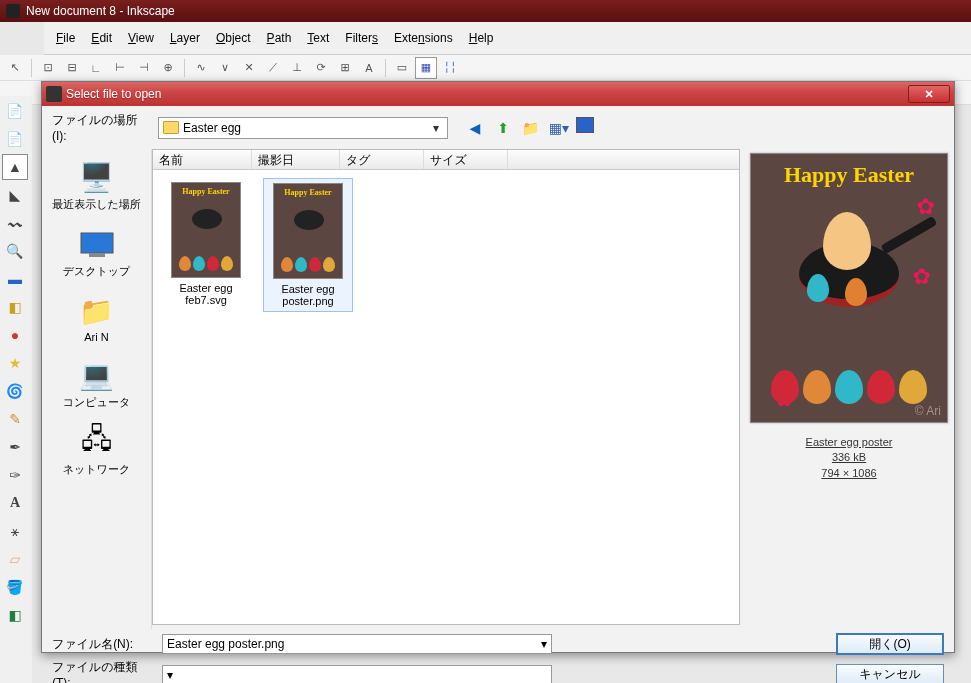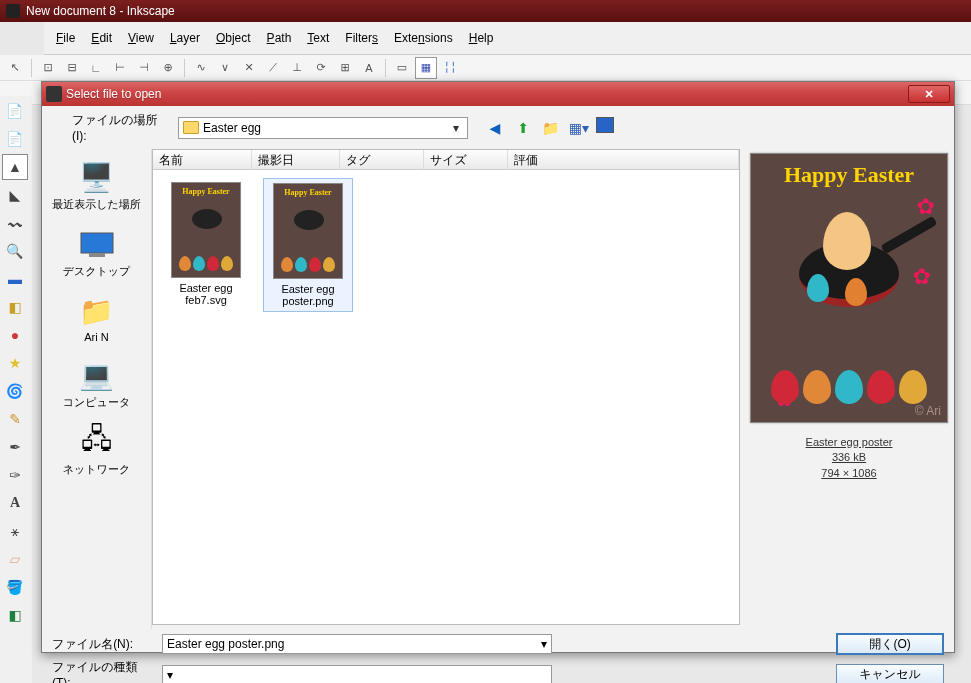--- a/index.html
+++ b/index.html
@@ -28,21 +28,21 @@
 
 .dialog { position: absolute; left: 41px; top: 81px; width: 914px; height: 572px; background: #f2f2f2; border: 1px solid #777; box-shadow: 0 3px 10px rgba(0,0,0,0.4); }
 .dialog-titlebar { height: 24px; background: linear-gradient(to bottom, #d66, #c44 45%, #b33); display: flex; align-items: center; padding: 0 4px; }
 .dialog-titlebar .dlg-icon { width: 16px; height: 16px; background: #333; border-radius: 2px; margin-right: 4px; }
 .dialog-titlebar .dlg-title { color: #fff; font-size: 12px; flex: 1; text-shadow: 0 1px 1px rgba(0,0,0,0.3); }
 .dialog-titlebar .close-btn { width: 42px; height: 18px; background: linear-gradient(to bottom,#e06666,#c83030); border: 1px solid #8a1a1a; border-radius: 2px; color: #fff; font-size: 11px; display: flex; align-items: center; justify-content: center; font-weight: bold; }
 
 .dialog-body { display: flex; height: 480px; }
 
 
-.location-row { display: flex; align-items: center; padding: 6px 10px; gap: 6px; font-size: 12px; margin-left: 20px; }
+.location-row { display: flex; align-items: center; padding: 6px 10px; gap: 6px; font-size: 12px; }
 .location-row label { width: 100px; }
 .location-combo { flex: 1; max-width: 290px; height: 22px; border: 1px solid #999; background: #fff; display: flex; align-items: center; padding: 0 4px; gap: 4px; }
 .folder-icon { width: 16px; height: 13px; background: #ffd86b; border: 1px solid #caa028; border-radius: 1px; }
 .combo-arrow { width: 14px; height: 20px; display: flex; align-items: center; justify-content: center; color: #333; }
 .nav-icons { display: flex; gap: 6px; margin-left: 10px; }
 .nav-icons .ni { width: 22px; height: 22px; display: flex; align-items: center; justify-content: center; font-size: 14px; }
 
 
 .places { width: 110px; background: #f2f2f2; display: flex; flex-direction: column; align-items: center; padding: 6px 0; gap: 6px; border-right: 1px solid #ddd; }
 .place { width: 100px; display: flex; flex-direction: column; align-items: center; gap: 2px; padding: 4px; font-size: 11px; text-align: center; }
@@ -205,21 +205,20 @@
         <span>ネットワーク</span>
       </div>
     </div>
 
     <div class="file-area">
       <div class="file-columns">
         <div style="width:99px">名前</div>
         <div style="width:88px">撮影日</div>
         <div style="width:84px">タグ</div>
         <div style="width:84px">サイズ</div>
-        <div style="flex:1">評価</div>
       </div>
       <div class="file-list">
         <div class="file-item">
           <div class="thumb">
             <div class="happy">Happy Easter</div>
             <div class="pan"></div>
             <div class="eggs">
               <div class="egg" style="background:#e08838"></div>
               <div class="egg" style="background:#30b8c8"></div>
               <div class="egg" style="background:#d02838"></div>

